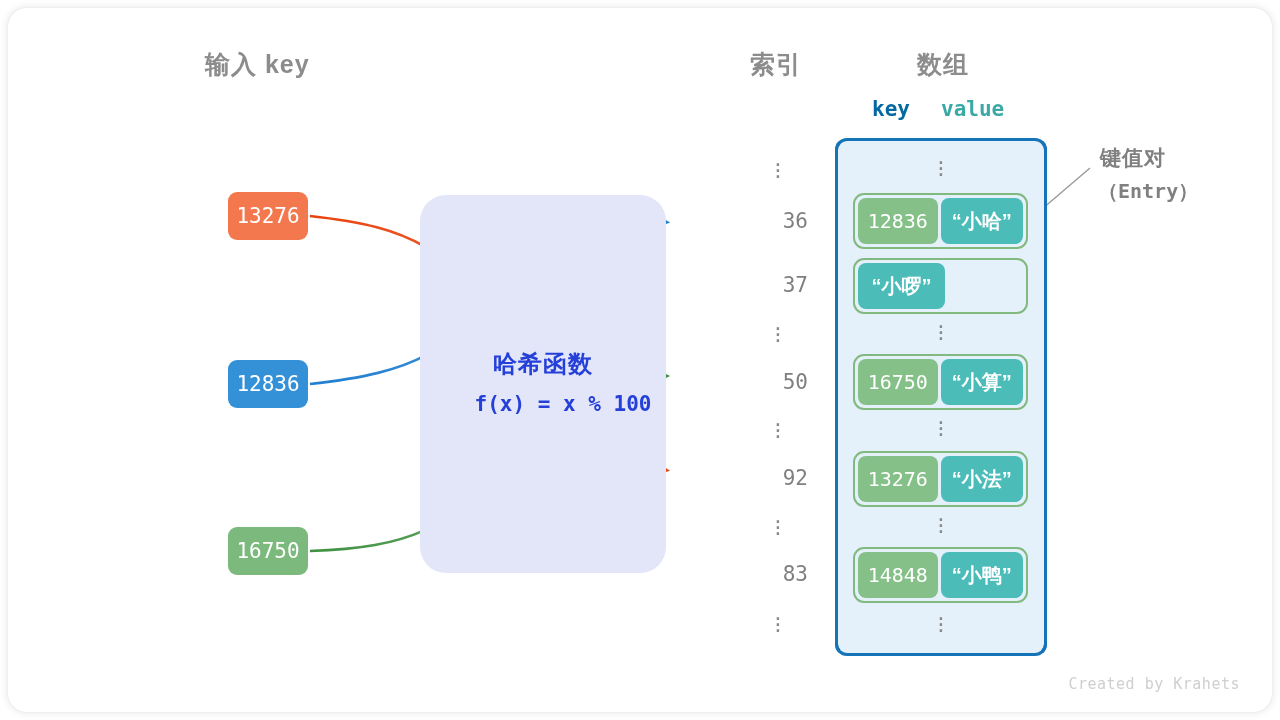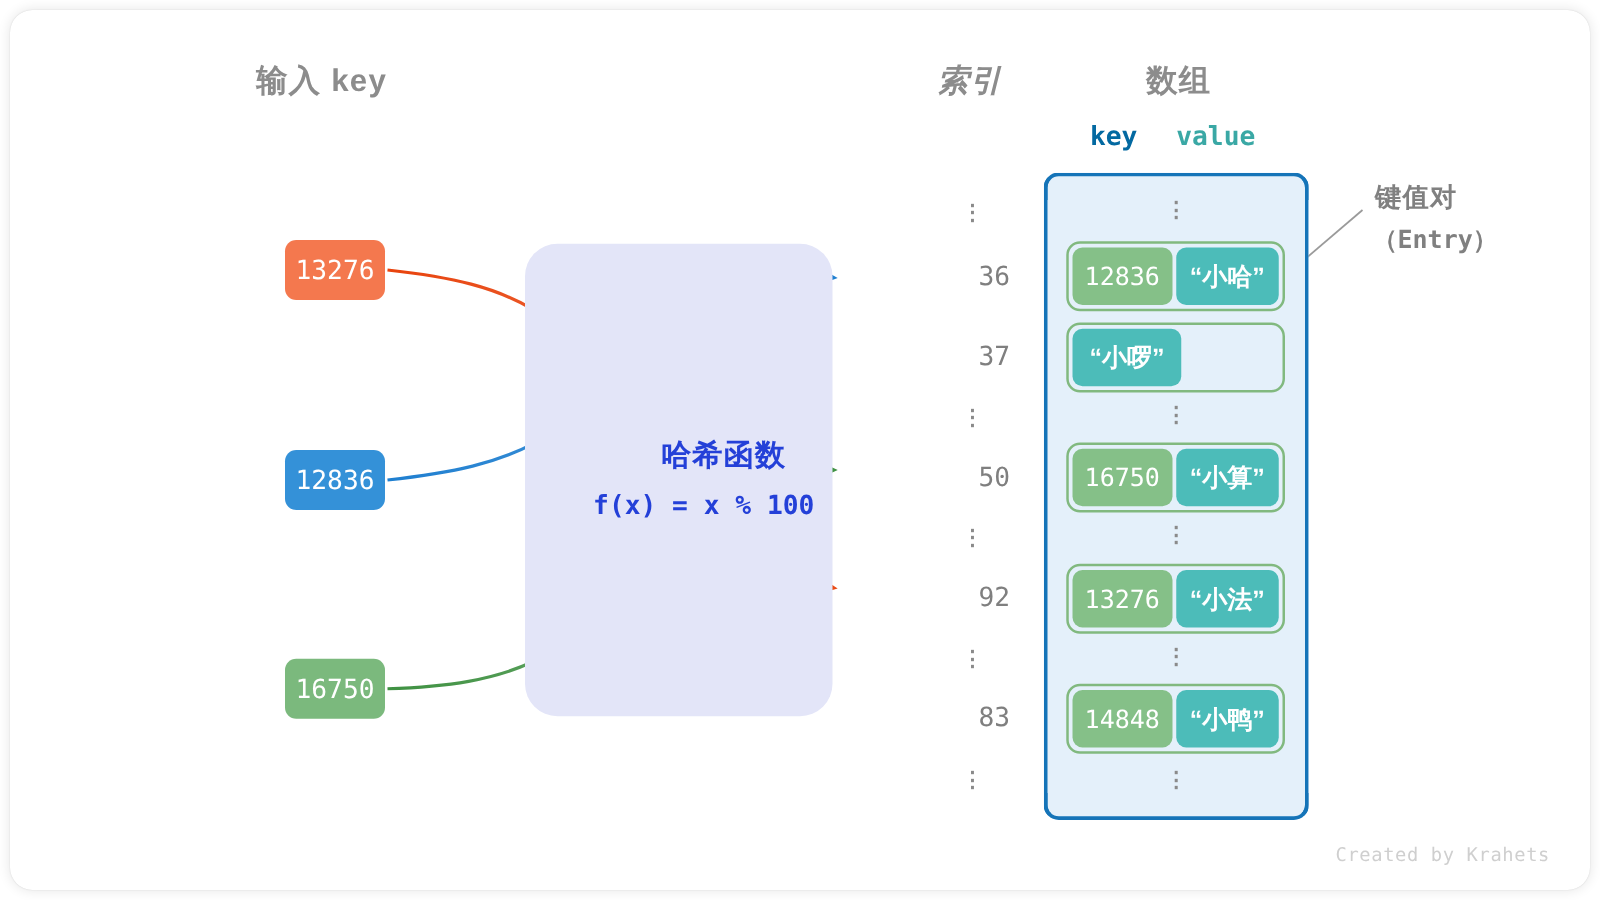--- a/index.html
+++ b/index.html
@@ -95,21 +95,20 @@
   #hash-title {
     position: absolute;
     left: 420px;
     top: 348px;
     width: 246px;
     text-align: center;
     color: #2440d8;
     font-weight: bold;
     font-size: 24px;
     letter-spacing: 1px;
-    margin-left: 36px;
   }
   #hash-formula {
     position: absolute;
     left: 420px;
     top: 392px;
     width: 286px;
     text-align: center;
     color: #2440d8;
     font-weight: bold;
     font-family: "DejaVu Sans Mono", "Liberation Mono", monospace;
@@ -261,21 +260,21 @@
 
     <path d="M 310,384 C 420,372 442,352 520,282 C 600,212 614,218 665,222" fill="none" stroke="url(#grad-blue)" stroke-width="2.6" marker-end="url(#ah-blue)"></path>
 
     <path d="M 310,551 C 410,548 448,528 520,460 C 596,390 616,376 665,376" fill="none" stroke="url(#grad-green)" stroke-width="2.6" marker-end="url(#ah-green)"></path>
 
     <line x1="1035" y1="215" x2="1090" y2="168" stroke="#9a9a9a" stroke-width="1.4"></line>
   </svg>
 
   <div class="col-title" style="left:205px; top:48px;">输入 key</div>
 
-  <div class="col-title" style="left:750px; top:48px;font-style:italic;">索引</div>
+  <div class="col-title" style="left:750px; top:48px;">索引</div>
 
   <div class="col-title" style="left:917px; top:48px;">数组</div>
 
   <div class="kv-label" style="left:872px; top:97px; color:#0369a1;">key</div>
 
   <div class="kv-label" style="left:941px; top:97px; color:#3aa8a5;">value</div>
 
   <div class="key-chip" style="left:228px; top:192px; background:#f4784e;">
     <span>13276</span>
   </div>

